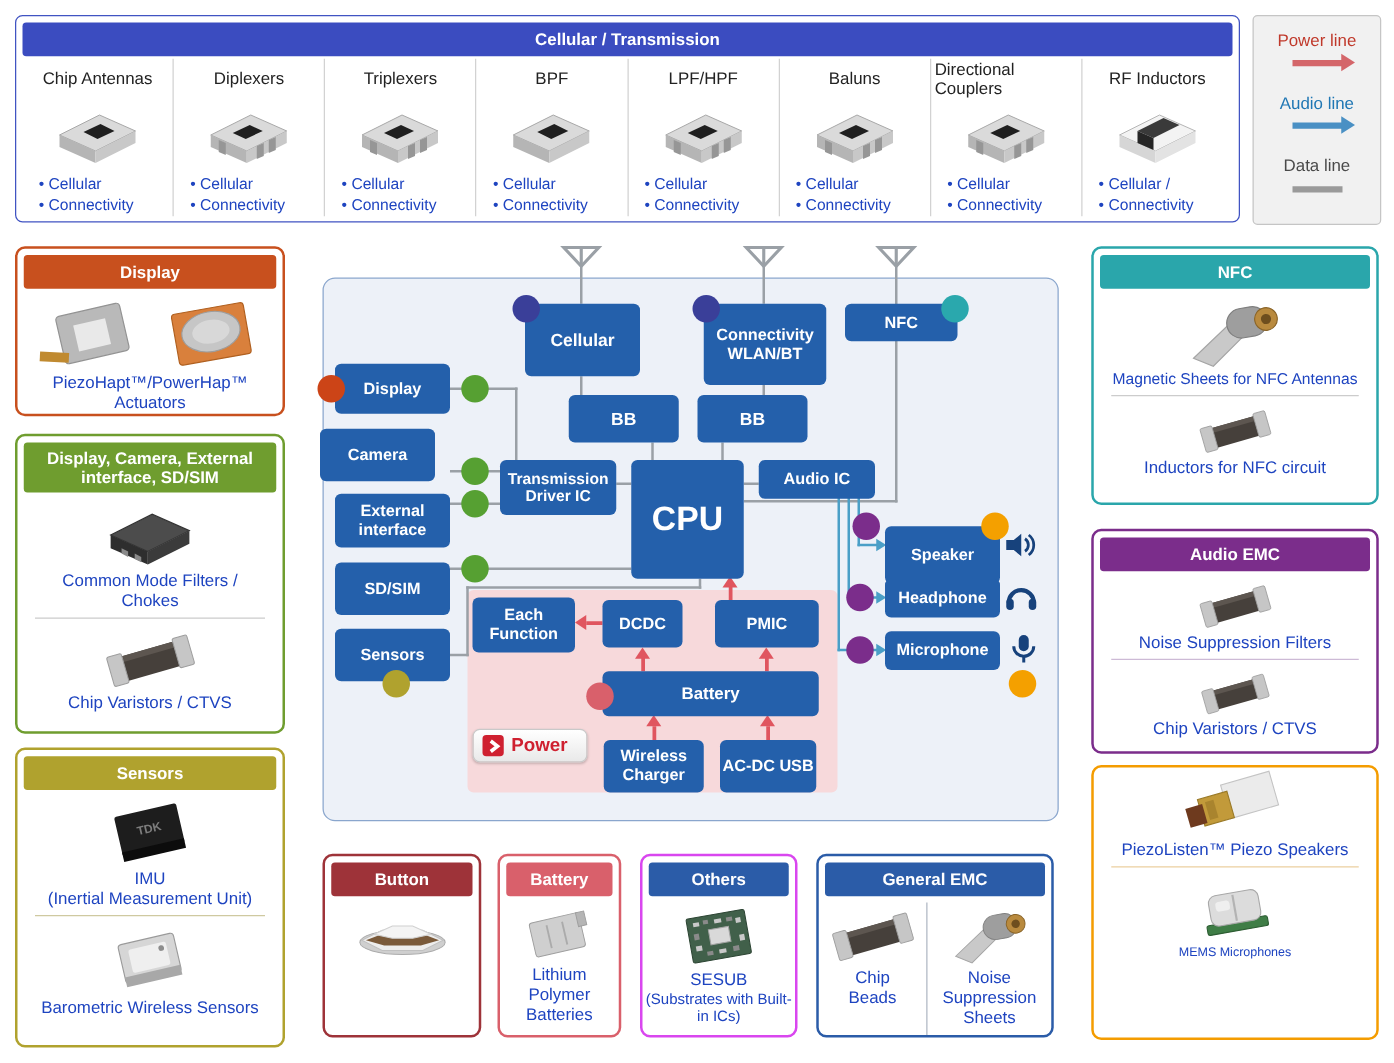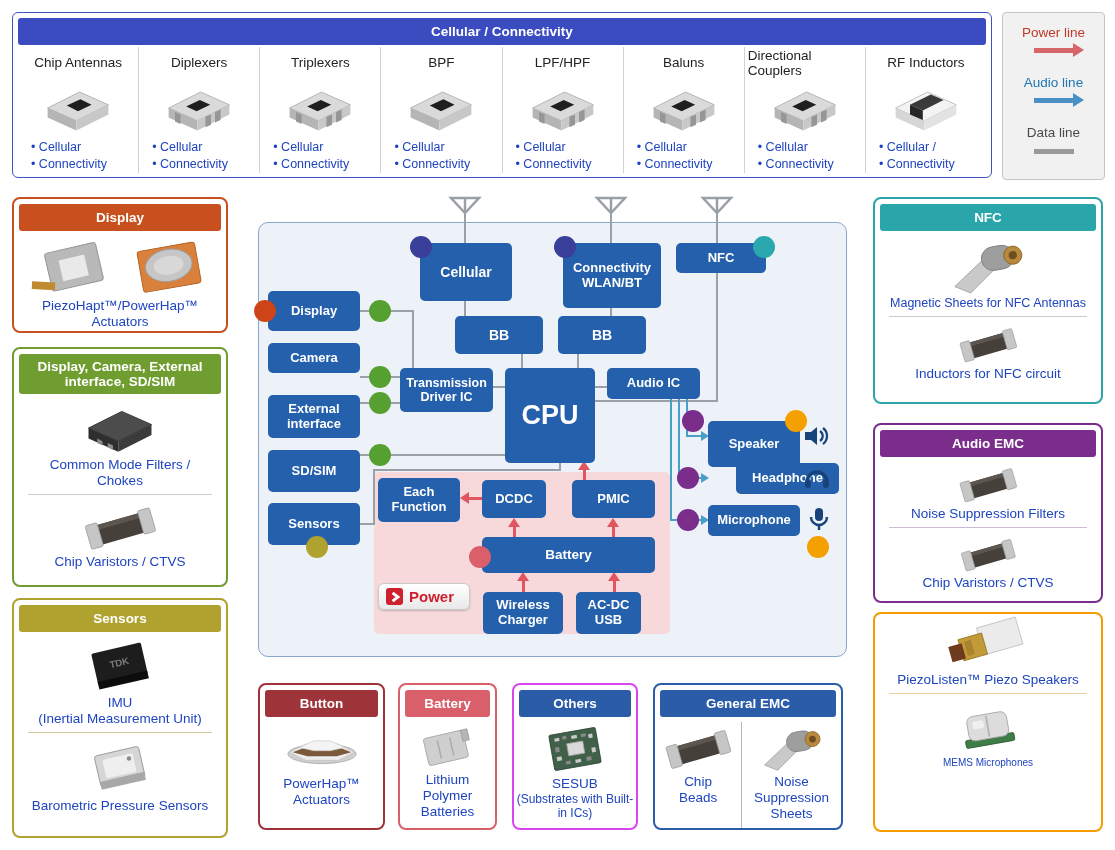--- a/index.html
+++ b/index.html
@@ -195,21 +195,21 @@
     </symbol>
     <symbol id="s-chev" viewBox="0 0 10 10">
       <polyline points="3,1.5 7.5,5 3,8.5" fill="none" stroke="#ffffff" stroke-width="2.4"></polyline>
     </symbol>
   </defs>
 </svg>
 
 <div id="stage">
 
   <div class="box" id="topbox">
-    <div class="hdr" style="background:#3b4cc0">Cellular / Connectivity</div>
+    <div class="hdr" style="background:#3b4cc0">Cellular / Transmission</div>
     <div id="topcols">
       <div class="tcol">
         <div class="ttl">Chip Antennas</div>
         <div class="img">
             <svg width="80" height="52">
               <use href="#s-chip"></use>
             </svg>
           </div>
         <ul>
             <li>Cellular</li>
@@ -362,21 +362,21 @@
     <div class="caption" style="font-size:13.5px">
       <div>IMU</div>
       <div>(Inertial Measurement Unit)</div>
     </div>
     <div class="div-h" style="border-color:#cfc9a0"></div>
     <div class="prod" style="height:60px">
         <svg width="96" height="58">
           <use href="#s-baro"></use>
         </svg>
       </div>
-    <div class="caption" style="font-size:13.5px">Barometric Pressure Sensors</div>
+    <div class="caption" style="font-size:13.5px">Barometric Wireless Sensors</div>
   </div>
 
   <div class="box" style="left:873px;top:197px;width:230px;height:207px;border:2px solid #2aa6ab">
     <div class="hdr" style="background:#2aa6ab">NFC</div>
     <div class="prod" style="height:60px">
         <svg width="104" height="58">
           <use href="#s-sheet"></use>
         </svg>
       </div>
     <div class="caption" style="font-size:12.5px">Magnetic Sheets for NFC Antennas</div>
@@ -422,21 +422,20 @@
     <div class="caption" style="font-size:10px">MEMS Microphones</div>
   </div>
 
   <div class="box" style="left:258px;top:683px;width:127px;height:147px;border:2px solid #9e3339">
     <div class="hdr" style="background:#9e3339">Button</div>
     <div class="prod" style="height:54px">
         <svg width="104" height="52">
           <use href="#s-powerhap-btn"></use>
         </svg>
       </div>
-    <div class="caption" style="font-size:13.5px;padding:0 8px">PowerHap™ Actuators</div>
   </div>
 
   <div class="box" style="left:398px;top:683px;width:99px;height:147px;border:2px solid #d9606b">
     <div class="hdr" style="background:#d9606b">Battery</div>
     <div class="prod" style="height:50px">
         <svg width="84" height="48">
           <use href="#s-battery"></use>
         </svg>
       </div>
     <div class="caption" style="font-size:13.5px;padding:0 10px">Lithium Polymer Batteries</div>
@@ -533,36 +532,36 @@
   <div class="arr up abs" style="left:517px;top:572px"></div>
   <div class="vl red abs" style="left:613px;top:581px;height:11px"></div>
   <div class="arr up abs" style="left:608px;top:572px"></div>
 
   <div class="blk" style="left:420px;top:243px;width:92px;height:58px;font-size:14px">Cellular</div>
   <div class="blk" style="left:563px;top:243px;width:98px;height:65px">Connectivity WLAN/BT</div>
   <div class="blk" style="left:676px;top:243px;width:90px;height:30px">NFC</div>
   <div class="blk" style="left:455px;top:316px;width:88px;height:38px;font-size:14px">BB</div>
   <div class="blk" style="left:558px;top:316px;width:88px;height:38px;font-size:14px">BB</div>
   <div class="blk" style="left:268px;top:291px;width:92px;height:40px">Display</div>
-  <div class="blk" style="left:268px;top:343px;width:92px;height:30px">Camera</div>
+  <div class="blk" style="left:256px;top:343px;width:92px;height:42px">Camera</div>
   <div class="blk" style="left:268px;top:395px;width:92px;height:43px">External interface</div>
   <div class="blk" style="left:268px;top:450px;width:92px;height:42px">SD/SIM</div>
   <div class="blk" style="left:268px;top:503px;width:92px;height:42px">Sensors</div>
   <div class="blk" style="left:400px;top:368px;width:93px;height:44px;font-size:12.5px">Transmission Driver IC</div>
   <div class="blk" style="left:505px;top:368px;width:90px;height:95px;font-size:27px">CPU</div>
   <div class="blk" style="left:607px;top:368px;width:93px;height:31px">Audio IC</div>
   <div class="blk" style="left:708px;top:421px;width:92px;height:46px">Speaker</div>
-  <div class="blk" style="left:736px;top:463px;width:103px;height:31px">Headphone</div>
+  <div class="blk" style="left:708px;top:463px;width:92px;height:31px">Headphone</div>
   <div class="blk" style="left:708px;top:505px;width:92px;height:31px">Microphone</div>
   <div class="blk" style="left:378px;top:478px;width:82px;height:44px">Each Function</div>
   <div class="blk" style="left:482px;top:480px;width:64px;height:38px">DCDC</div>
   <div class="blk" style="left:572px;top:480px;width:83px;height:38px">PMIC</div>
   <div class="blk" style="left:482px;top:537px;width:173px;height:36px;font-size:13.5px">Battery</div>
   <div class="blk" style="left:483px;top:592px;width:80px;height:42px">Wireless Charger</div>
-  <div class="blk" style="left:576px;top:592px;width:65px;height:42px">AC-DC USB</div>
+  <div class="blk" style="left:576px;top:592px;width:77px;height:42px">AC-DC USB</div>
 
   <div class="abs" id="powerbadge">
     <span class="pch">
         <svg width="12" height="12">
           <use href="#s-chev"></use>
         </svg>
       </span>
     <span class="ptxt">Power</span>
   </div>
 

